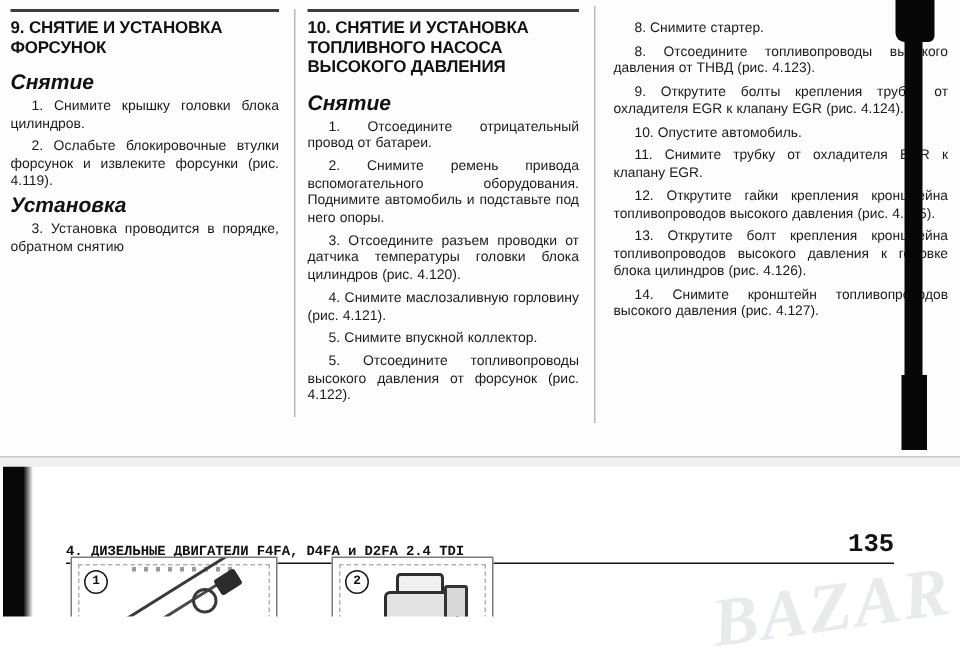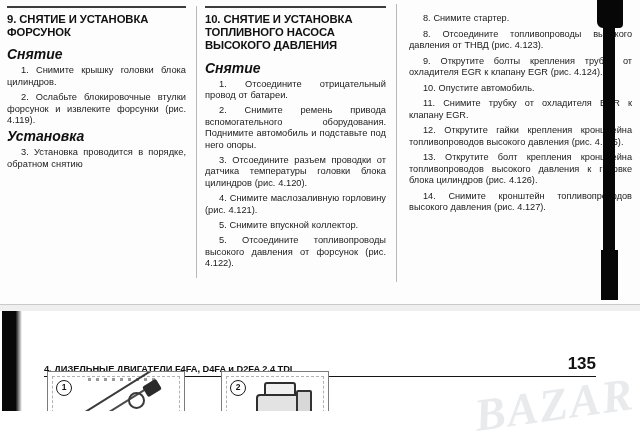--- a/index.html
+++ b/index.html
@@ -124,20 +124,21 @@
   }
 
   
   #bottom-panel {
     position: absolute;
     left: 0; top: 311px;
     width: 640px;
     height: 100px;
     background: #ffffff;
     overflow: hidden;
+    font-family: Liberation Mono, monospace;
   }
   #left-shadow {
     position: absolute;
     left: 2px; top: 0px;
     width: 14px; height: 132px;
     background: #080808;
     z-index: 4;
   }
   #left-shadow-taper {
     position: absolute;

